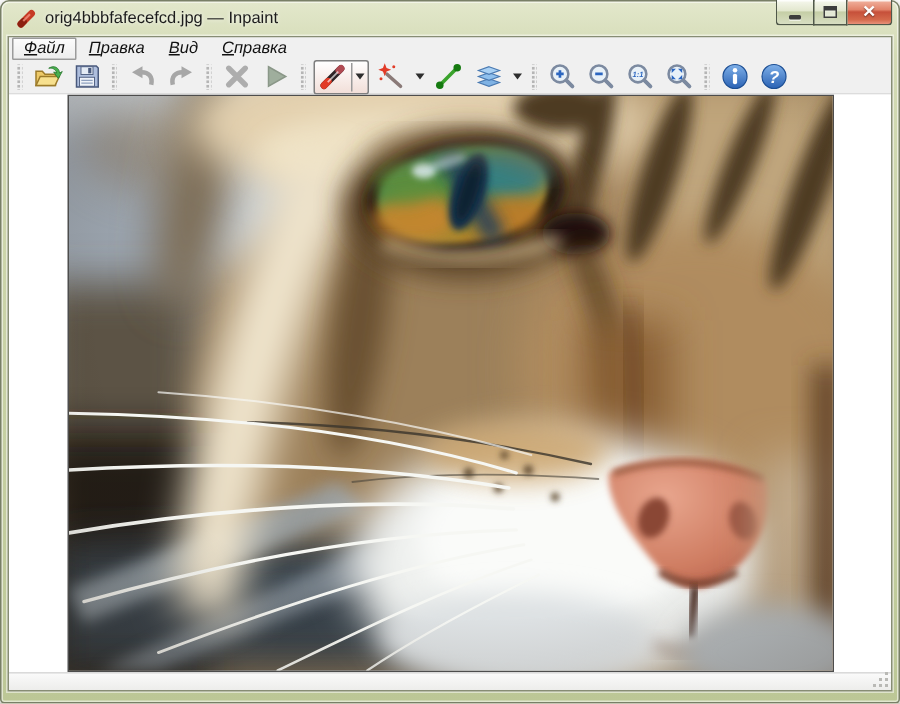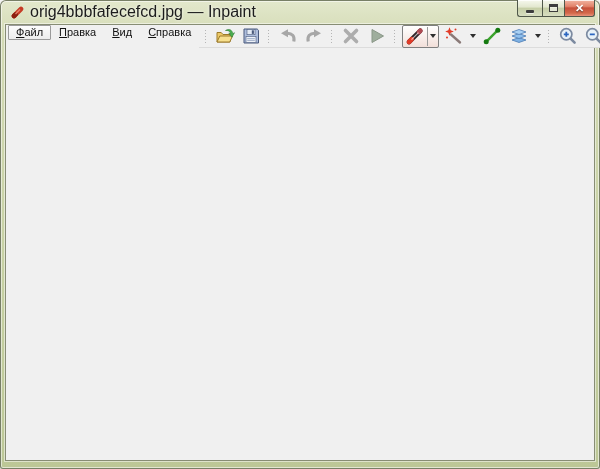--- a/index.html
+++ b/index.html
@@ -4,35 +4,35 @@
 <style>
   html,body{margin:0;padding:0;background:#ffffff;font-family:"Liberation Sans",sans-serif;}
   *{box-sizing:border-box;}
   .window{position:relative;width:600px;height:469px;border-radius:6px 6px 3px 3px;
     background:linear-gradient(180deg,#e3e8cc 0%,#d3dab4 8%,#c6d0a2 60%,#bcc796 100%);
     box-shadow:inset 0 0 0 1px #787f66, inset 0 0 0 2px rgba(255,255,255,.55), 0 2px 6px rgba(0,0,0,.35);
     overflow:hidden;}
   
   .titlebar{position:absolute;left:0;top:0;width:100%;height:24px;display:flex;align-items:center;}
   .app-icon{margin:0 5px 0 10px;width:15px;height:15px;display:flex;align-items:center;justify-content:center;}
-  .title-text{font-size:16px;color:#1c1c1c;text-shadow:0 0 3px rgba(255,255,255,.9);white-space:nowrap;}
+  .title-text{font-size:11px;color:#1c1c1c;text-shadow:0 0 3px rgba(255,255,255,.9);white-space:nowrap;}
   .win-controls{position:absolute;right:5px;top:0;display:flex;height:17px;}
   .wbtn{height:17px;border:1px solid #50584a;border-top:none;display:flex;align-items:center;justify-content:center;
     background:linear-gradient(180deg,#f6f8ee 0%,#e2e7ce 45%,#c5cea6 50%,#d8dec2 100%);
     box-shadow:inset 0 1px 0 rgba(255,255,255,.8);}
   .wbtn.min{width:25px;border-radius:0 0 0 3px;border-right:none;}
   .wbtn.max{width:23px;}
   .wbtn.close{width:30px;border-radius:0 0 3px 0;border-left:none;
     background:linear-gradient(180deg,#f2b5a2 0%,#e2836a 40%,#c6503a 50%,#d4694b 82%,#e8927b 100%);}
   .glyph-min{width:8px;height:3px;background:#3d3d3d;border-radius:1px;margin-top:6px;box-shadow:0 1px 0 rgba(255,255,255,.6);}
   .glyph-max{width:9px;height:8px;border:1px solid #3d3d3d;border-top:3px solid #3d3d3d;background:rgba(255,255,255,.5);}
   .glyph-close{color:#fff;font-size:11px;font-weight:bold;line-height:1;text-shadow:0 1px 1px rgba(0,0,0,.5);}
   
   .client{position:absolute;left:5px;right:5px;top:24px;bottom:8px;border:1px solid #878d74;background:#f0f0f0;
-    display:flex;flex-direction:row;box-shadow:0 0 0 1px rgba(255,255,255,.5);}
+    display:flex;flex-direction:column;box-shadow:0 0 0 1px rgba(255,255,255,.5);font-style:italic;}
   
   .menubar{height:15px;display:flex;align-items:stretch;background:#f0f0f0;padding-left:2px;}
   .menu-item{font-size:11px;line-height:13px;color:#111;padding:0 7px;display:flex;align-items:center;border:1px solid transparent;}
   .menu-item.active{border:1px solid #9b9b9b;background:linear-gradient(180deg,#fcfcfc,#ededed);border-radius:1px;}
   .menu-item u{text-decoration:underline;}
   
   .toolbar{height:23px;display:flex;align-items:center;background:#f0f0f0;border-bottom:1px solid #dcdcdc;padding:0 2px;}
   .grip{width:4px;height:17px;margin:0 4px 0 3px;
     background-image:radial-gradient(circle,#b5b5b5 0.9px,transparent 1px);background-size:3px 3px;background-position:0 1px;}
   .tb-btn{width:26px;height:21px;display:flex;align-items:center;justify-content:center;border:1px solid transparent;border-radius:2px;}

